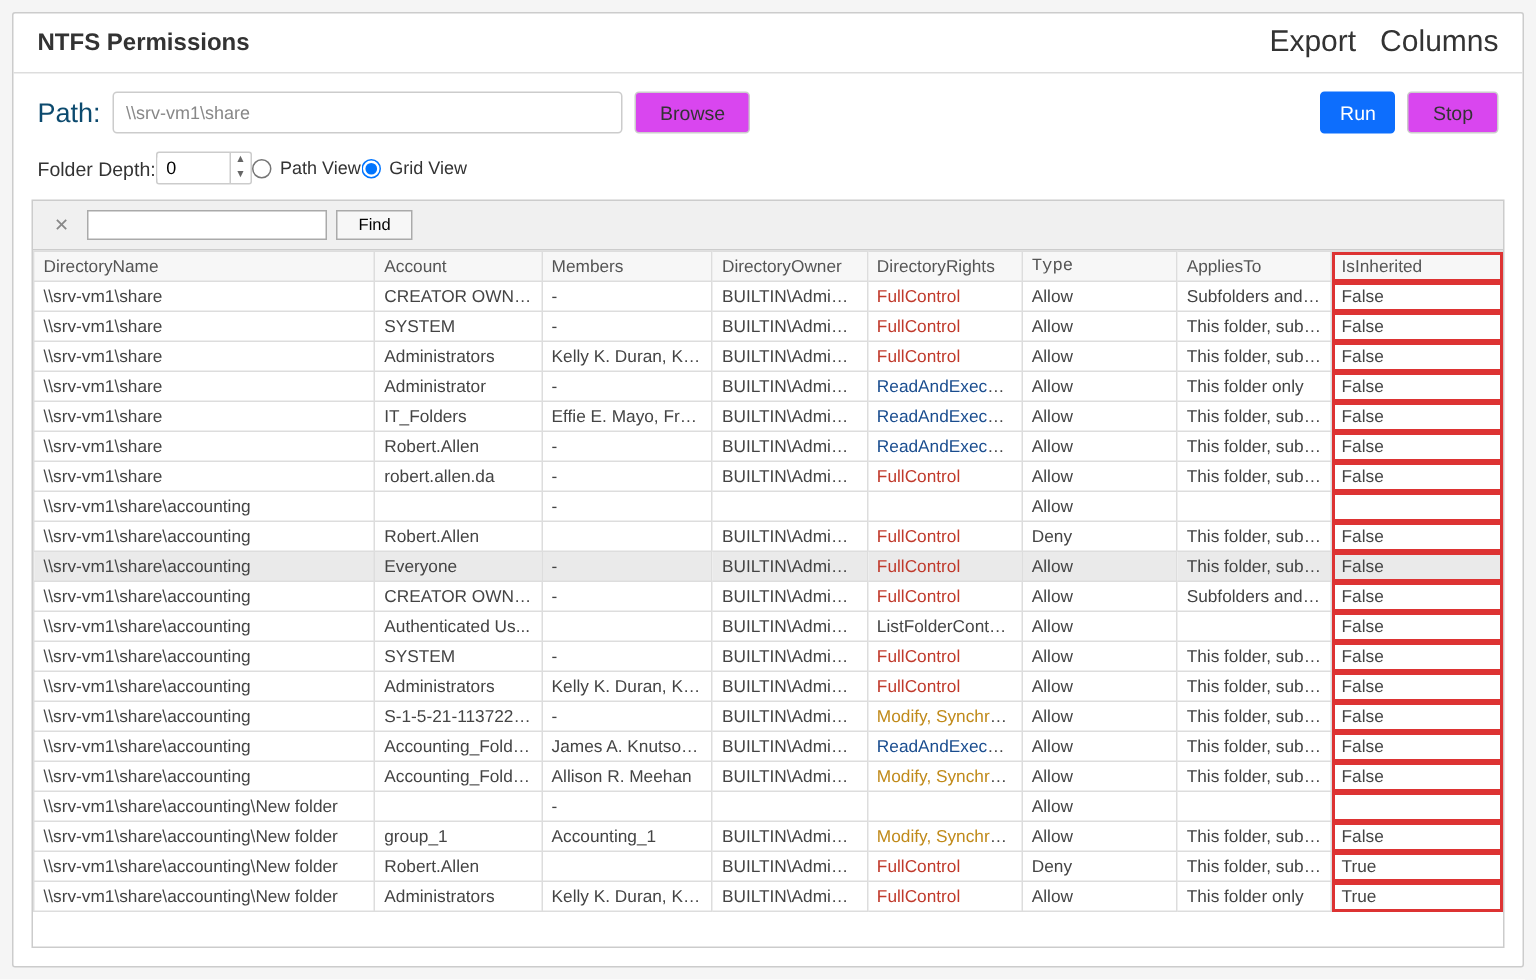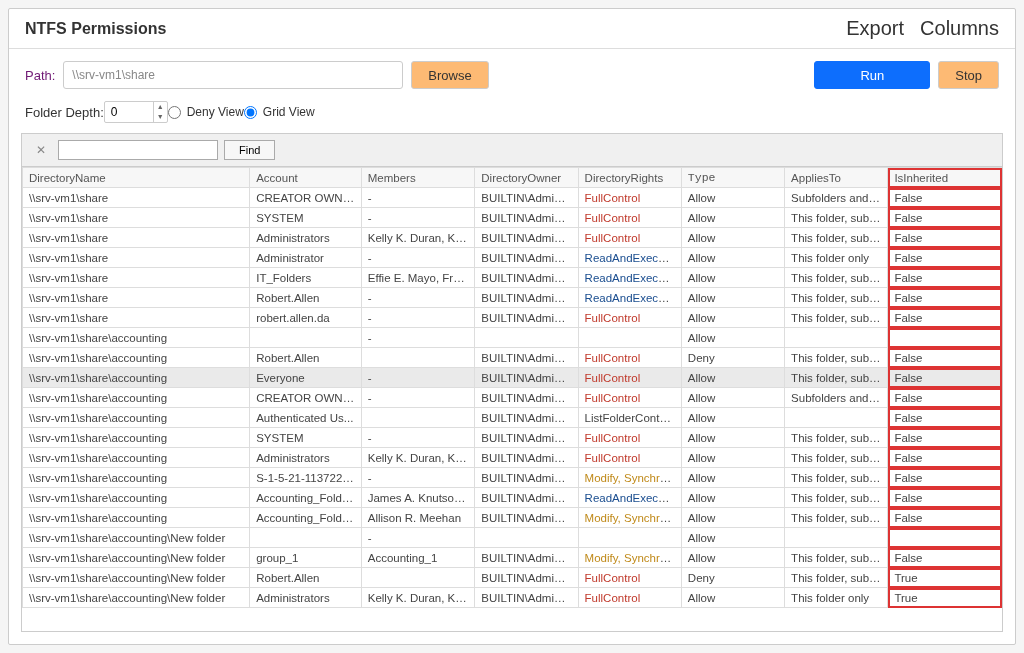--- a/index.html
+++ b/index.html
@@ -3,24 +3,24 @@
 <meta charset="utf-8">
 <style>
 * { box-sizing: border-box; margin: 0; padding: 0; }
 body { font-family: "Segoe UI", Arial, sans-serif; font-size: 12px; background: #f5f5f5; padding: 8px; color: #333; }
 .window { width: 1008px; height: 637px; background: #fff; border: 1px solid #ccc; border-radius: 2px; display: flex; flex-direction: column; }
 .header { display: flex; align-items: center; justify-content: space-between; padding: 8px 16px; border-bottom: 1px solid #ddd; }
 .header h1 { font-size: 16px; font-weight: 700; color: #333; }
 .header-links { display: flex; gap: 16px; font-size: 20px; color: #333; }
 .header-links span { cursor: pointer; }
 .toolbar { display: flex; align-items: center; padding: 12px 16px; gap: 8px; }
-.toolbar label { font-size: 13px; color: #701a75; }
+.toolbar label { font-size: 18px; color: #0c4a6e; }
 .path-input { flex: 0 0 340px; height: 28px; border: 1px solid #ccc; border-radius: 3px; padding: 0 8px; color: #888; font-size: 12px; }
-.btn { height: 28px; padding: 0 16px; border: 1px solid #ccc; border-radius: 3px; background: #fdba74; cursor: pointer; font-size: 13px; color: #333; }
-.btn-primary { background: #0d6efd; color: #fff; border-color: #0d6efd; padding: 0 45px; }
+.btn { height: 28px; padding: 0 16px; border: 1px solid #ccc; border-radius: 3px; background: #d946ef; cursor: pointer; font-size: 13px; color: #333; }
+.btn-primary { background: #0d6efd; color: #fff; border-color: #0d6efd; padding: 0 12px; }
 .spacer { flex: 1; }
 .options { display: flex; align-items: center; padding: 0 16px 10px; font-size: 13px; }
 .depth-field { display: inline-flex; align-items: center; border: 1px solid #ccc; border-radius: 2px; height: 22px; }
 .depth-field input { width: 48px; border: none; padding: 0 6px; outline: none; font-size: 12px; }
 .spinner { display: flex; flex-direction: column; border-left: 1px solid #ccc; }
 .spinner span { font-size: 7px; line-height: 8px; padding: 1px 3px; cursor: pointer; color: #666; }
 .radio-group { display: flex; align-items: center; gap: 6px; font-size: 12px; }
 .grid-wrap { flex: 1; margin: 0 12px 12px; border: 1px solid #ccc; display: flex; flex-direction: column; overflow: hidden; }
 .group-bar { display: flex; align-items: center; justify-content: space-between; padding: 6px 8px; background: #f0f0f0; border-bottom: 1px solid #ccc; color: #777; font-size: 12px; gap: 8px; }
 .group-bar .clear { color: #888; cursor: pointer; padding: 0 6px; }
@@ -71,21 +71,21 @@
     <label>Folder Depth:</label>
     <div class="depth-field">
       <input value="0" style="">
       <div class="spinner">
         <span>▲</span>
         <span>▼</span>
       </div>
     </div>
     <label class="radio-group">
       <input type="radio" name="view" style="">
-      <span>Deny View</span>
+      <span>Path View</span>
     </label>
     <label class="radio-group">
       <input type="radio" name="view" checked="" style="">
       <span>Grid View</span>
     </label>
   </div>
 
   <div class="grid-wrap">
     <div class="group-bar">
       <div style="display:flex;align-items:center;gap:6px">

